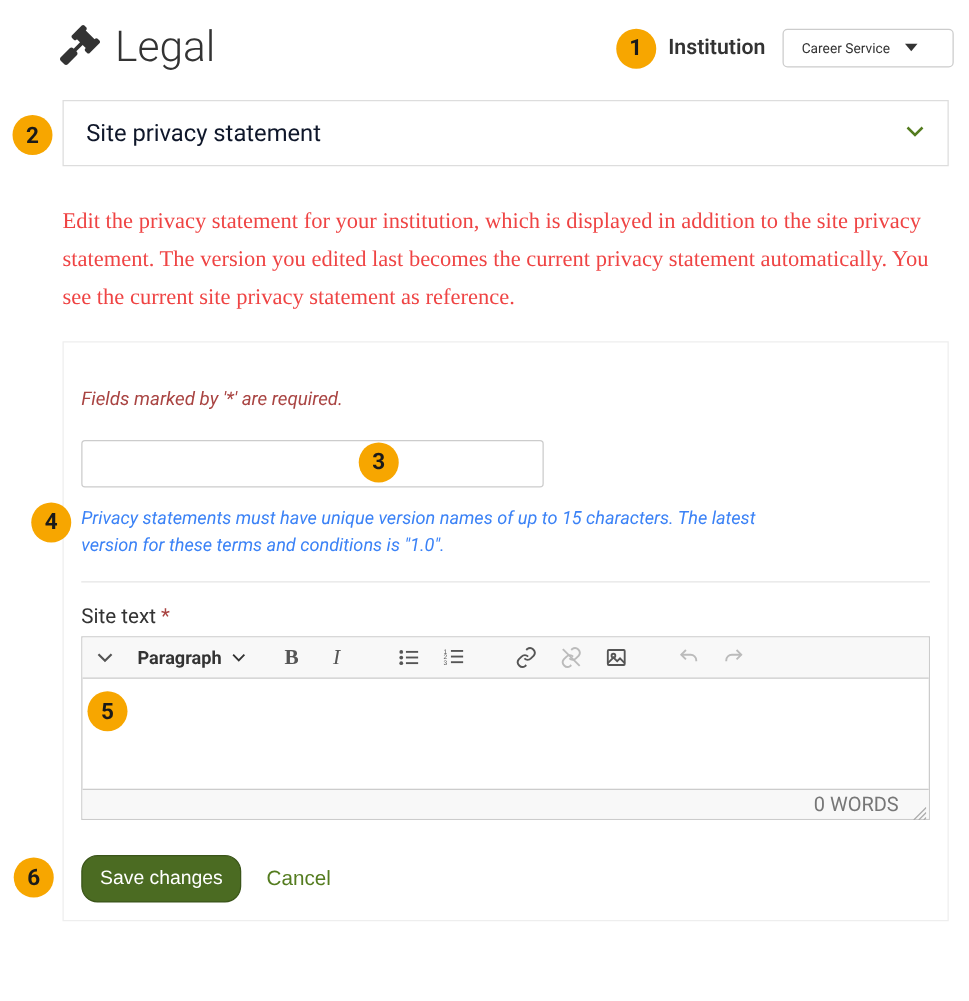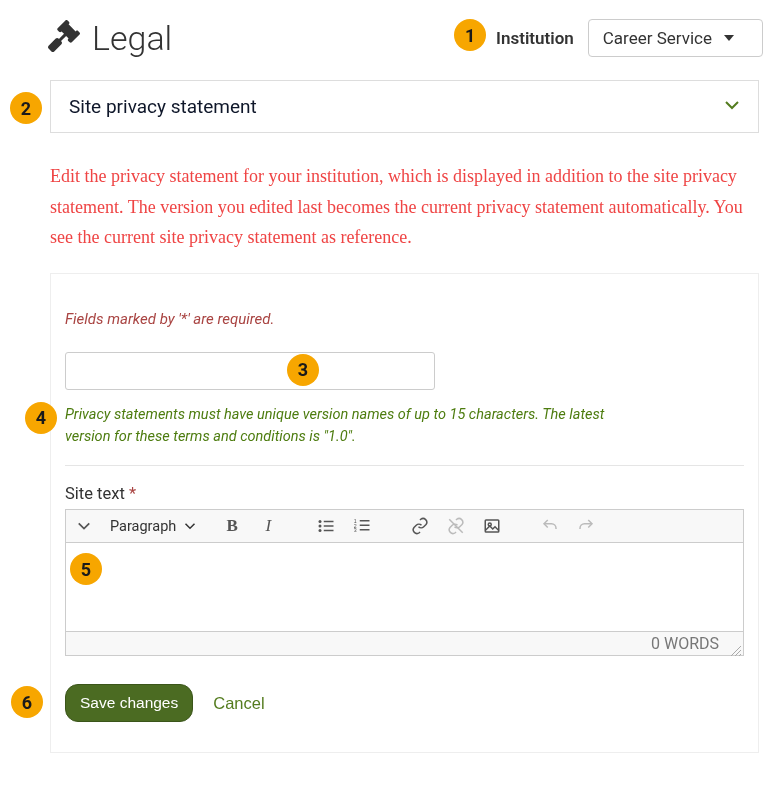--- a/index.html
+++ b/index.html
@@ -21,21 +21,21 @@
     }
     .title-wrap { display: flex; align-items: center; gap: 12px; }
     .gavel-icon { width: 32px; height: 32px; color: #333; }
     .page-title { font-size: 34px; font-weight: 300; color: #333; }
     .inst-wrap { display: flex; align-items: center; gap: 14px; }
     .inst-label { font-size: 17px; font-weight: 600; color: #333; }
     .inst-select {
       border: 1px solid #ccc;
       border-radius: 4px;
       padding: 8px 28px 8px 14px;
-      font-size: 17px;
+      font-size: 11px;
       color: #333;
       position: relative;
       display: flex;
       align-items: center;
       gap: 12px;
       cursor: pointer;
       background: #fff;
     }
     .caret-down {
       width: 0; height: 0;
@@ -65,21 +65,21 @@
       font-size: 18px;
       line-height: 1.7;
       color: #ef4444;
       font-family: Liberation Serif, serif;
     }
 
     
     .form-panel {
       margin: 20px 8px 0 42px;
       border: 1px solid #eee;
-      padding: 36px 0 30px 0;
+      padding: 36px 0 14px 0;
       position: relative;
     }
     .form-inner { padding: 0 14px; }
     .required-note { color: #a94442; font-style: italic; font-size: 15px; margin-bottom: 24px; }
     .field-row {
       display: flex;
       align-items: center;
       gap: 0;
       margin-bottom: 14px;
     }
@@ -88,21 +88,21 @@
     .text-input {
       border: 1px solid #ccc;
       border-radius: 3px;
       height: 38px;
       width: 370px;
       padding: 0 10px;
       font-size: 16px;
     }
     .help-text {
       font-style: italic;
-      color: #4d7c0f;
+      color: #3b82f6;
       font-size: 14.5px;
       line-height: 1.5;
       margin: 8px 120px 8px 0;
     }
     .hr { border: 0; border-top: 1px solid #e5e5e5; margin: 18px 0; }
 
     
     .editor-label { font-size: 16.5px; margin-bottom: 6px; }
     .editor {
       border: 1px solid #ccc;
@@ -118,20 +118,21 @@
       color: #555;
     }
     .tb-chev { width: 14px; height: 14px; }
     .tb-format {
       display: flex;
       align-items: center;
       gap: 8px;
       font-size: 14.5px;
       color: #333;
       padding-right: 10px;
+      font-weight: bold;
     }
     .tb-format .mini-caret { width: 12px; height: 12px; }
     .tb-btn { width: 20px; height: 20px; display: inline-flex; align-items: center; justify-content: center; color: #555; cursor: pointer; }
     .tb-btn.disabled { color: #bbb; cursor: default; }
     .tb-sep { width: 6px; }
     .tb-bold { font-weight: 700; font-size: 17px; font-family: Georgia, serif; }
     .tb-italic { font-style: italic; font-size: 17px; font-family: Georgia, serif; }
     .tb-svg { width: 18px; height: 18px; }
     .editor-body {
       min-height: 88px;

